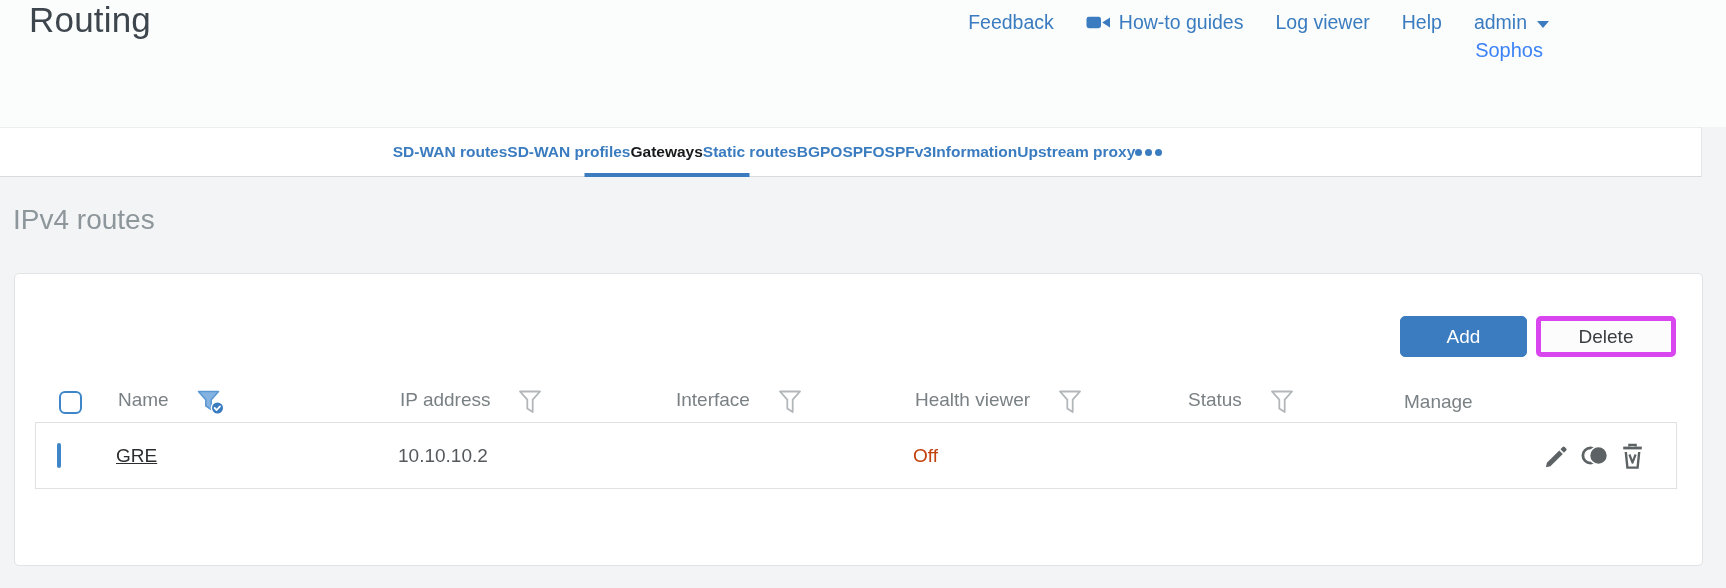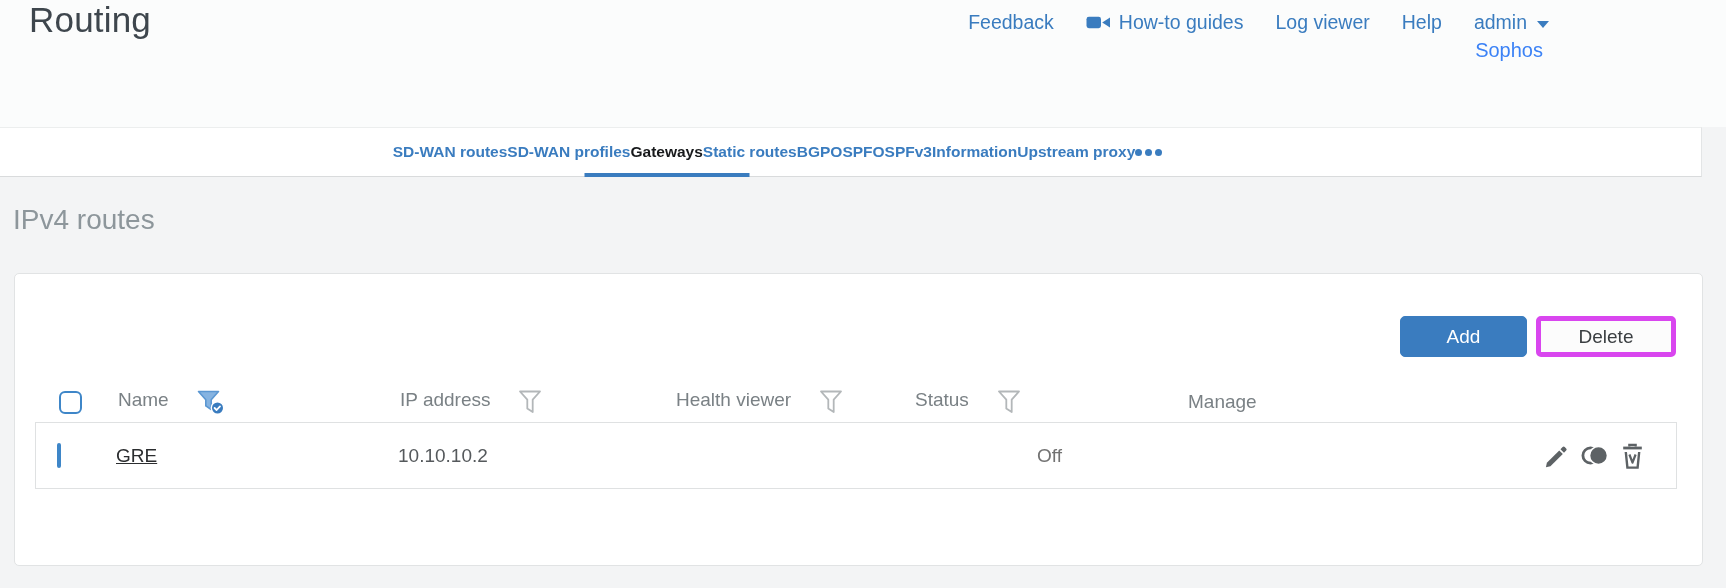--- a/index.html
+++ b/index.html
@@ -45,21 +45,21 @@
   .grid-cols{display:grid;grid-template-columns:59px 282px 276px 239px 273px 216px auto;align-items:center;}
   .thead{position:absolute;left:0;top:104px;right:1px;height:48px;padding-left:44px;color:#7a8185;font-size:19px;}
   .hcell{display:flex;gap:28px;white-space:nowrap;}
   .checkbox{width:23px;height:23px;border:2px solid #3e86c8;border-radius:6px;background:#fff;box-sizing:border-box;cursor:pointer;}
   .row-box{
     position:absolute;left:20px;top:148px;width:1642px;height:67px;box-sizing:border-box;
     border:1px solid #dfe1e2;background:#fff;padding-left:21px;font-size:19px;color:#3c4043;
   }
   .cell-name a{color:#2b2d2f;text-decoration:underline;cursor:pointer;font-size:19px;}
   .cell-ip{color:#55595c;}
-  .cell-center{text-align:center;color:#737373;}
+  .cell-center{color:#c2410c;}
   .dot{width:19px;height:19px;border-radius:50%;background:#87c93f;margin:0 auto;}
   .manage-cell{display:flex;justify-content:flex-end;align-items:center;gap:9px;padding-right:31px;}
   .micon{cursor:pointer;display:flex;align-items:center;}
   .filter-svg{display:block;cursor:pointer;}
 </style>
 </head>
 <body>
 
 <div class="topbar">
   <div class="page-title">Routing</div>
@@ -131,20 +131,26 @@
         <path d="M17.6 19 l2 2 3.4 -3.6" fill="none" stroke="#ffffff" stroke-width="1.8" stroke-linecap="round" stroke-linejoin="round"></path>
       </svg>
     </div>
     <div class="hcell">
       <span>IP address</span>
       <svg class="filter-svg" width="24" height="26" viewBox="0 0 24 26">
         <path d="M2 2.5 h20 l-7.3 8.2 v12.3 l-5.4 -3.6 v-8.7 z" fill="none" stroke="#b3b7b9" stroke-width="1.8" stroke-linejoin="round"></path>
       </svg>
     </div>
     <div class="hcell">
+      <span>Interface</span>
+      <svg class="filter-svg" width="24" height="26" viewBox="0 0 24 26">
+        <path d="M2 2.5 h20 l-7.3 8.2 v12.3 l-5.4 -3.6 v-8.7 z" fill="none" stroke="#b3b7b9" stroke-width="1.8" stroke-linejoin="round"></path>
+      </svg>
+    </div>
+    <div class="hcell">
       <span>Health viewer</span>
       <svg class="filter-svg" width="24" height="26" viewBox="0 0 24 26">
         <path d="M2 2.5 h20 l-7.3 8.2 v12.3 l-5.4 -3.6 v-8.7 z" fill="none" stroke="#b3b7b9" stroke-width="1.8" stroke-linejoin="round"></path>
       </svg>
     </div>
     <div class="hcell">
       <span>Status</span>
       <svg class="filter-svg" width="24" height="26" viewBox="0 0 24 26">
         <path d="M2 2.5 h20 l-7.3 8.2 v12.3 l-5.4 -3.6 v-8.7 z" fill="none" stroke="#b3b7b9" stroke-width="1.8" stroke-linejoin="round"></path>
       </svg>

